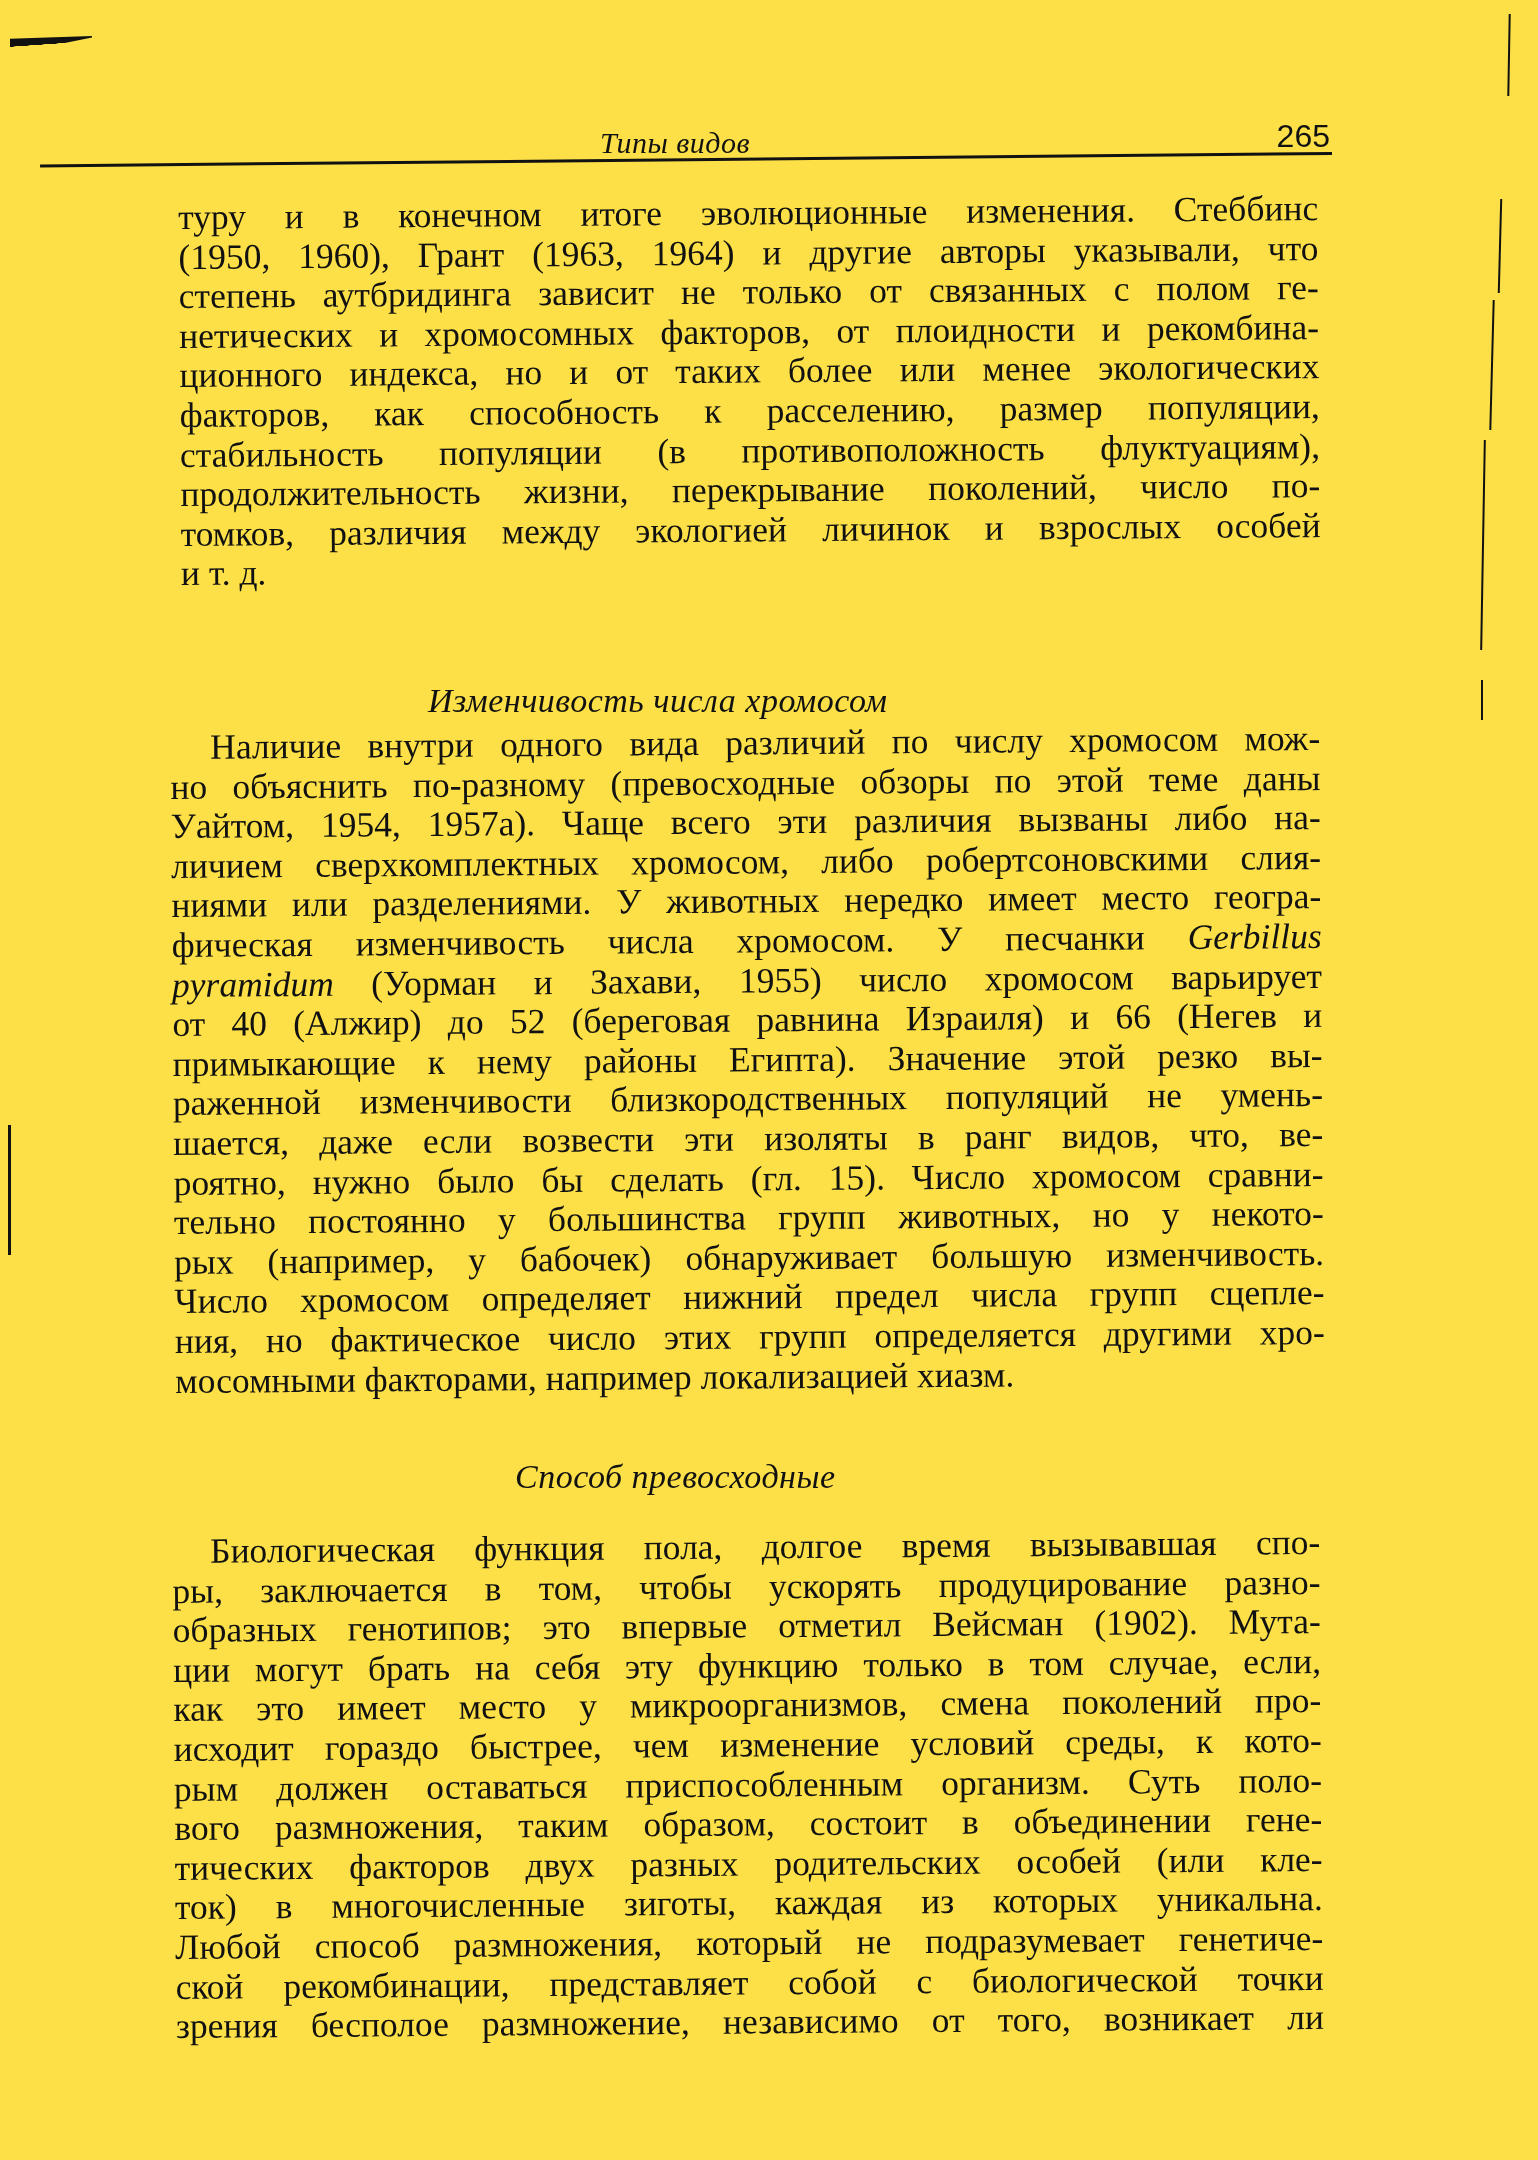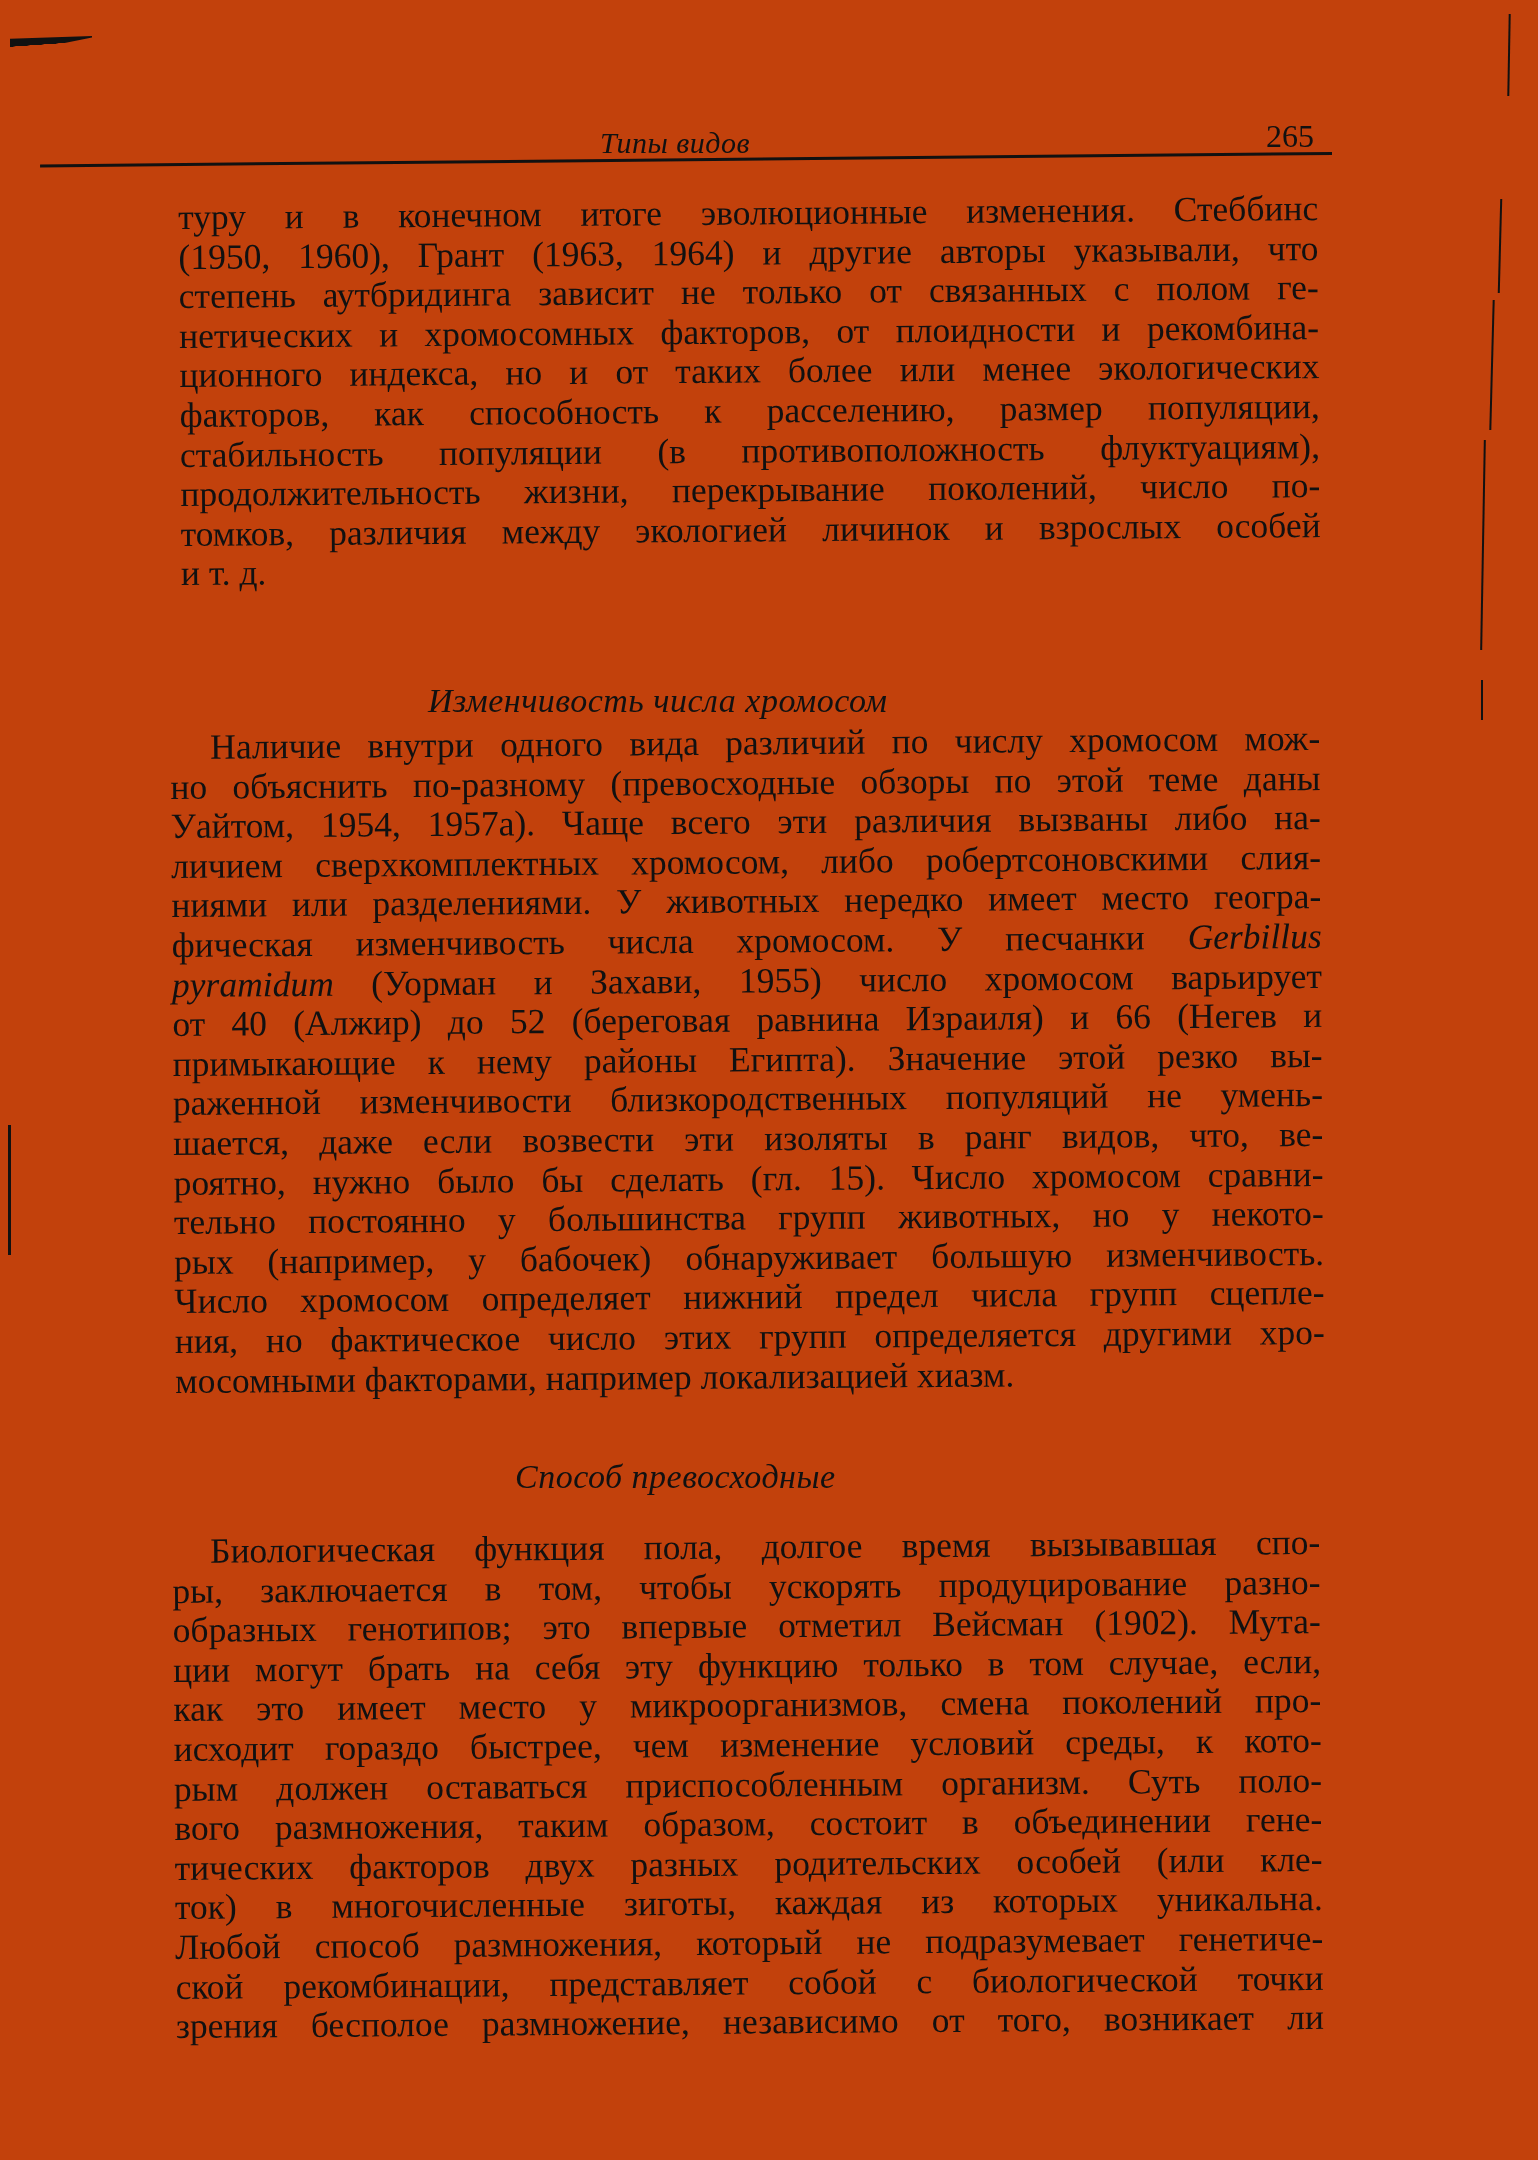--- a/index.html
+++ b/index.html
@@ -1,17 +1,17 @@
 <!DOCTYPE html>
 <html><head>
 <meta charset="utf-8">
 <style>
   html, body { margin: 0; padding: 0; background: #ffffff; }
   body { width: 1538px; height: 2160px; position: relative; overflow: hidden; }
-  .page { position: absolute; left: 0; top: 0; width: 1538px; height: 2160px; background: #c2410c; }
+  .page { position: absolute; left: 0; top: 0; width: 1538px; height: 2160px; background: #fde047; }
   .scan-blot {
     position: absolute; left: 10px; top: 36px; width: 82px; height: 18px;
     background: linear-gradient(176deg, #111 0%, #111 45%, transparent 46%);
     clip-path: polygon(0 15%, 100% 0, 100% 8%, 0 100%);
   }
   .scan-edge { position: absolute; width: 2px; background: #111; }
   .edge1 { left: 1508px; top: 14px; height: 82px; transform: rotate(1deg); }
   .edge2 { left: 1499px; top: 199px; height: 94px; transform: rotate(1.5deg); }
   .edge3 { left: 1491px; top: 300px; height: 130px; transform: rotate(1.5deg); }
   .edge4 { left: 1482px; top: 440px; height: 210px; transform: rotate(1deg); }
@@ -20,22 +20,22 @@
 
   .running-head {
     position: absolute; left: 160px; top: 118px; width: 1170px; height: 40px;
   }
   .running-title {
     position: absolute; left: 440px; top: 8px;
     font-family: "Liberation Serif", serif; font-style: italic;
     font-size: 30px; color: #111; letter-spacing: 0.5px;
   }
   .page-number {
-    position: absolute; right: 16px; top: 0;
-    font-family: Liberation Serif, serif; font-size: 32px; color: #111;
+    position: absolute; right: 0; top: 0;
+    font-family: Liberation Sans, sans-serif; font-size: 32px; color: #111;
   }
   .head-rule {
     position: absolute; left: 40px; top: 152px; width: 1292px; height: 3px;
     background: #111; transform: rotate(-0.55deg); transform-origin: right center;
   }
 
   .text-block {
     position: absolute; left: 178px; width: 1140px;
     font-family: "Liberation Serif", serif; font-size: 35.5px; line-height: 39.6px;
     color: #111; text-align: justify; text-align-last: justify;

